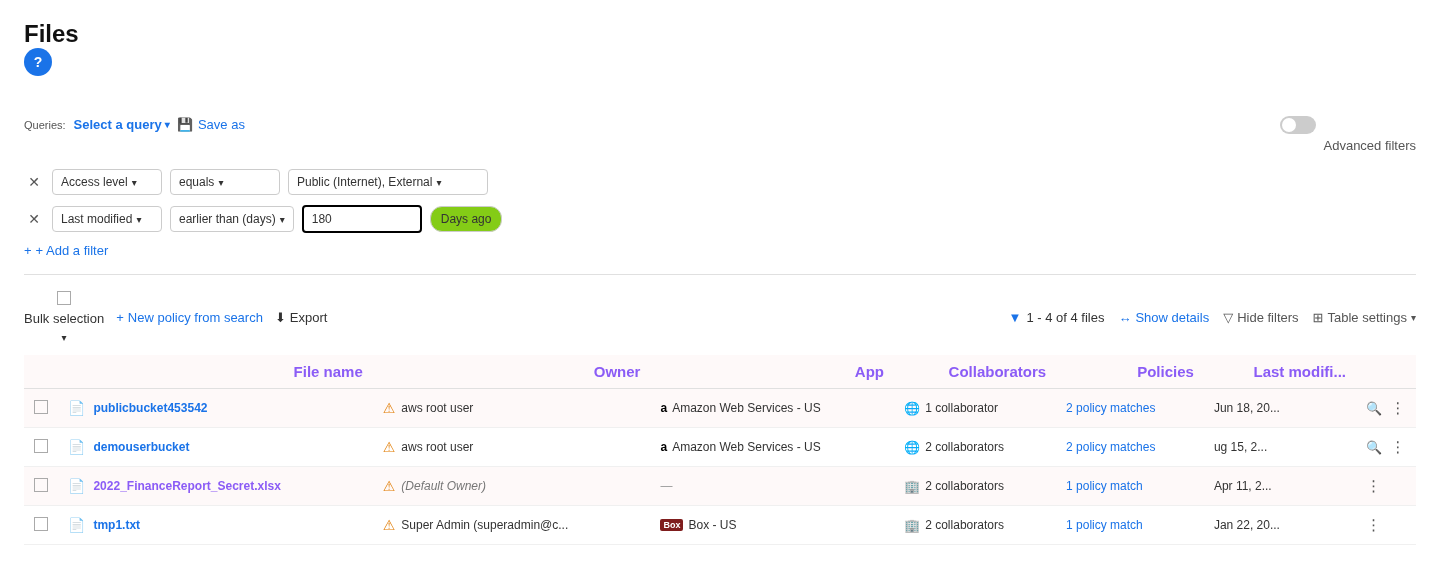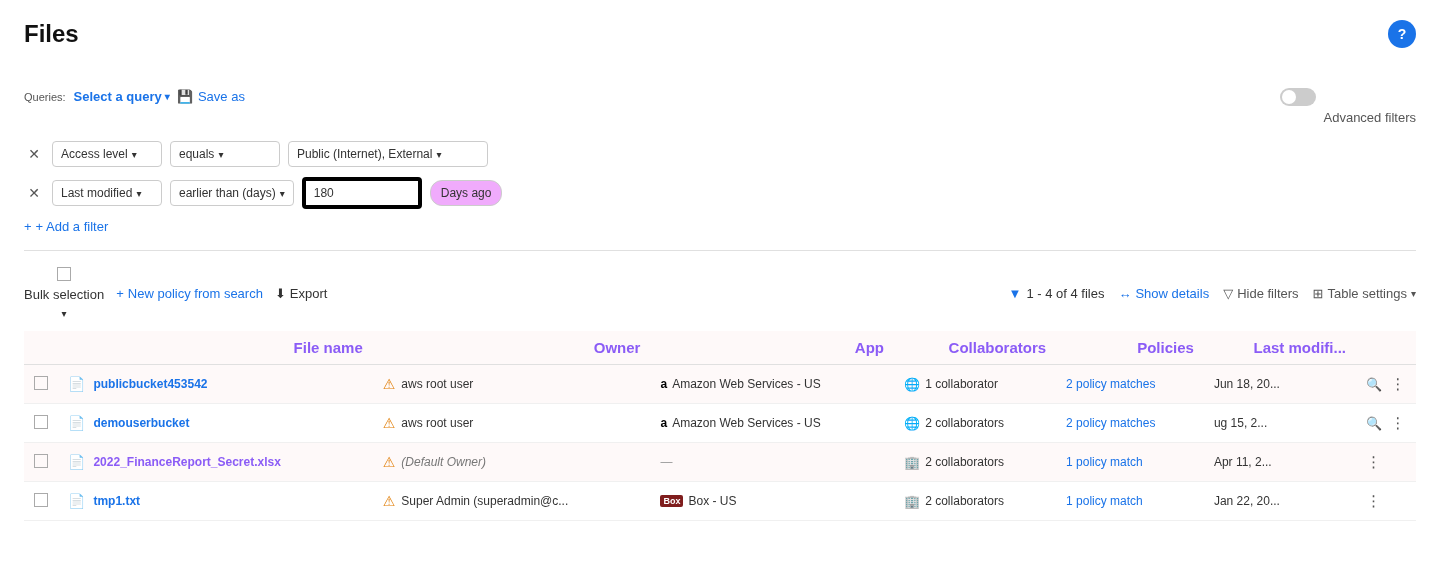--- a/index.html
+++ b/index.html
@@ -1,35 +1,35 @@
 <!DOCTYPE html>
 <html><head>
   <meta charset="utf-8">
   <style>
     * { box-sizing: border-box; margin: 0; padding: 0; }
     body { font-family: -apple-system, BlinkMacSystemFont, 'Segoe UI', sans-serif; background: #fff; color: #333; font-size: 13px; }
     .page { padding: 20px 24px; max-width: 1440px; }
-    .header-row { display: flex; align-items: flex-start; justify-content: space-between; margin-bottom: 20px; }
+    .header-row { display: flex; align-items: flex-start; justify-content: space-between; margin-bottom: 20px; flex-direction: column; }
     .page-title { font-size: 24px; font-weight: 700; color: #111; }
     .help-btn { width: 28px; height: 28px; border-radius: 50%; background: #1a73e8; color: white; border: none; font-size: 14px; font-weight: 700; cursor: pointer; display: flex; align-items: center; justify-content: center; }
     .queries-row { display: flex; align-items: center; gap: 8px; margin-bottom: 16px; }
     .queries-label { color: #555; font-size: 11px; }
     .select-query-btn { background: none; border: none; color: #1a73e8; font-size: 13px; font-weight: 600; cursor: pointer; display: flex; align-items: center; gap: 3px; }
     .save-as-btn { background: none; border: none; color: #1a73e8; font-size: 13px; cursor: pointer; display: flex; align-items: center; gap: 4px; }
     .advanced-filters-area { margin-left: auto; display: flex; align-items: center; gap: 8px; }
     .toggle-switch { width: 36px; height: 18px; background: #ccc; border-radius: 9px; position: relative; cursor: pointer; }
     .toggle-switch::after { content: ''; width: 14px; height: 14px; background: white; border-radius: 50%; position: absolute; top: 2px; left: 2px; }
     .advanced-label { color: #555; font-size: 13px; margin-top: 42px; }
 
     .filter-row { display: flex; align-items: center; gap: 8px; margin-bottom: 10px; }
     .filter-x-btn { background: none; border: none; cursor: pointer; color: #555; font-size: 14px; display: flex; align-items: center; justify-content: center; width: 20px; }
     .filter-select { border: 1px solid #ccc; border-radius: 4px; padding: 5px 8px; background: #fff; font-size: 12px; cursor: pointer; display: flex; align-items: center; gap: 4px; min-width: 110px; color: #333; }
     .filter-select-wide { min-width: 200px; }
-    .filter-input { border: 4px solid #000000; border-radius: 4px; padding: 5px 8px; font-size: 12px; width: 120px; color: #333; }
-    .days-ago-btn { background: #f0abfc; border: 1px solid #ccc; border-radius: 12px; padding: 5px 10px; font-size: 12px; cursor: pointer; color: #333; }
+    .filter-input { border: 2px solid #000000; border-radius: 4px; padding: 5px 8px; font-size: 12px; width: 120px; color: #333; }
+    .days-ago-btn { background: #84cc16; border: 1px solid #ccc; border-radius: 12px; padding: 5px 10px; font-size: 12px; cursor: pointer; color: #333; }
     .add-filter-btn { background: none; border: none; color: #1a73e8; font-size: 13px; cursor: pointer; display: flex; align-items: center; gap: 4px; margin-top: 8px; }
 
     .divider { border: none; border-top: 1px solid #e0e0e0; margin: 16px 0; }
 
     .toolbar-row { display: flex; align-items: center; gap: 12px; margin-bottom: 12px; }
     .bulk-select-btn { display: flex; align-items: center; gap: 6px; background: none; border: none; cursor: pointer; font-size: 13px; color: #333; flex-direction: column; }
     .bulk-checkbox { width: 14px; height: 14px; border: 1px solid #aaa; display: inline-block; }
     .new-policy-btn { display: flex; align-items: center; gap: 4px; background: none; border: none; color: #1a73e8; font-size: 13px; cursor: pointer; }
     .export-btn { display: flex; align-items: center; gap: 4px; background: none; border: none; color: #333; font-size: 13px; cursor: pointer; }
     .toolbar-right { margin-left: auto; display: flex; align-items: center; gap: 14px; }

